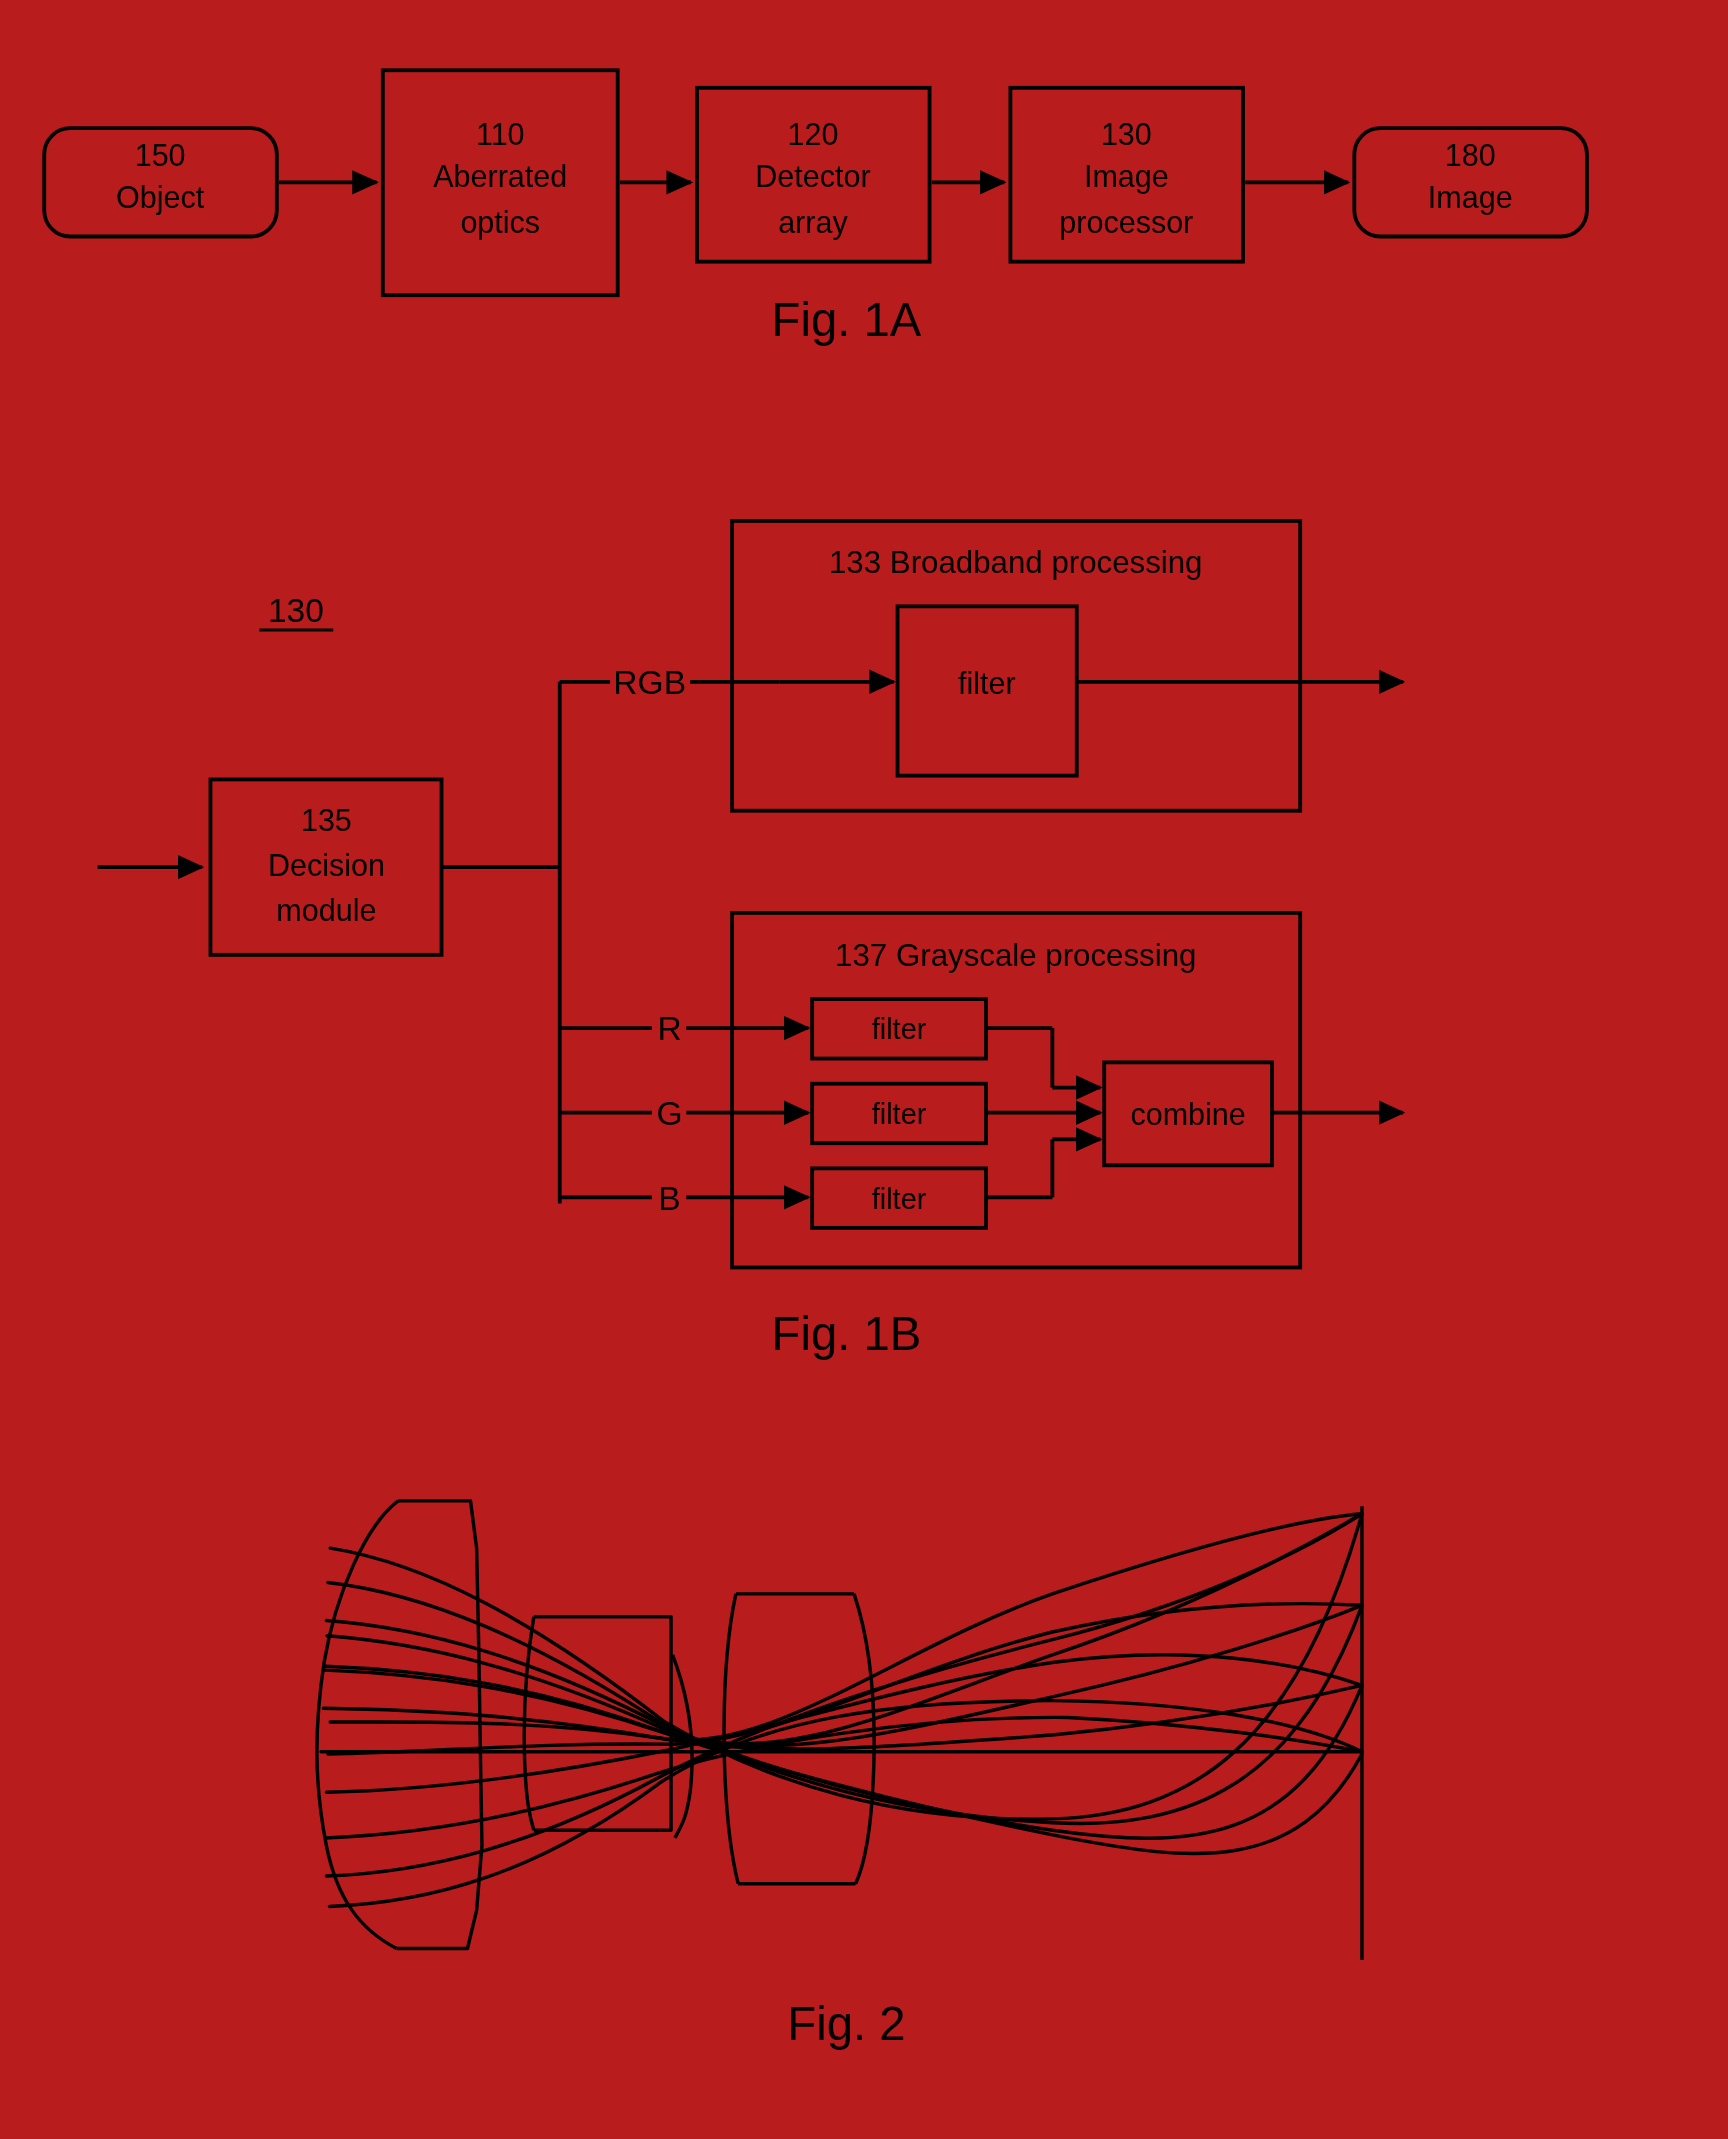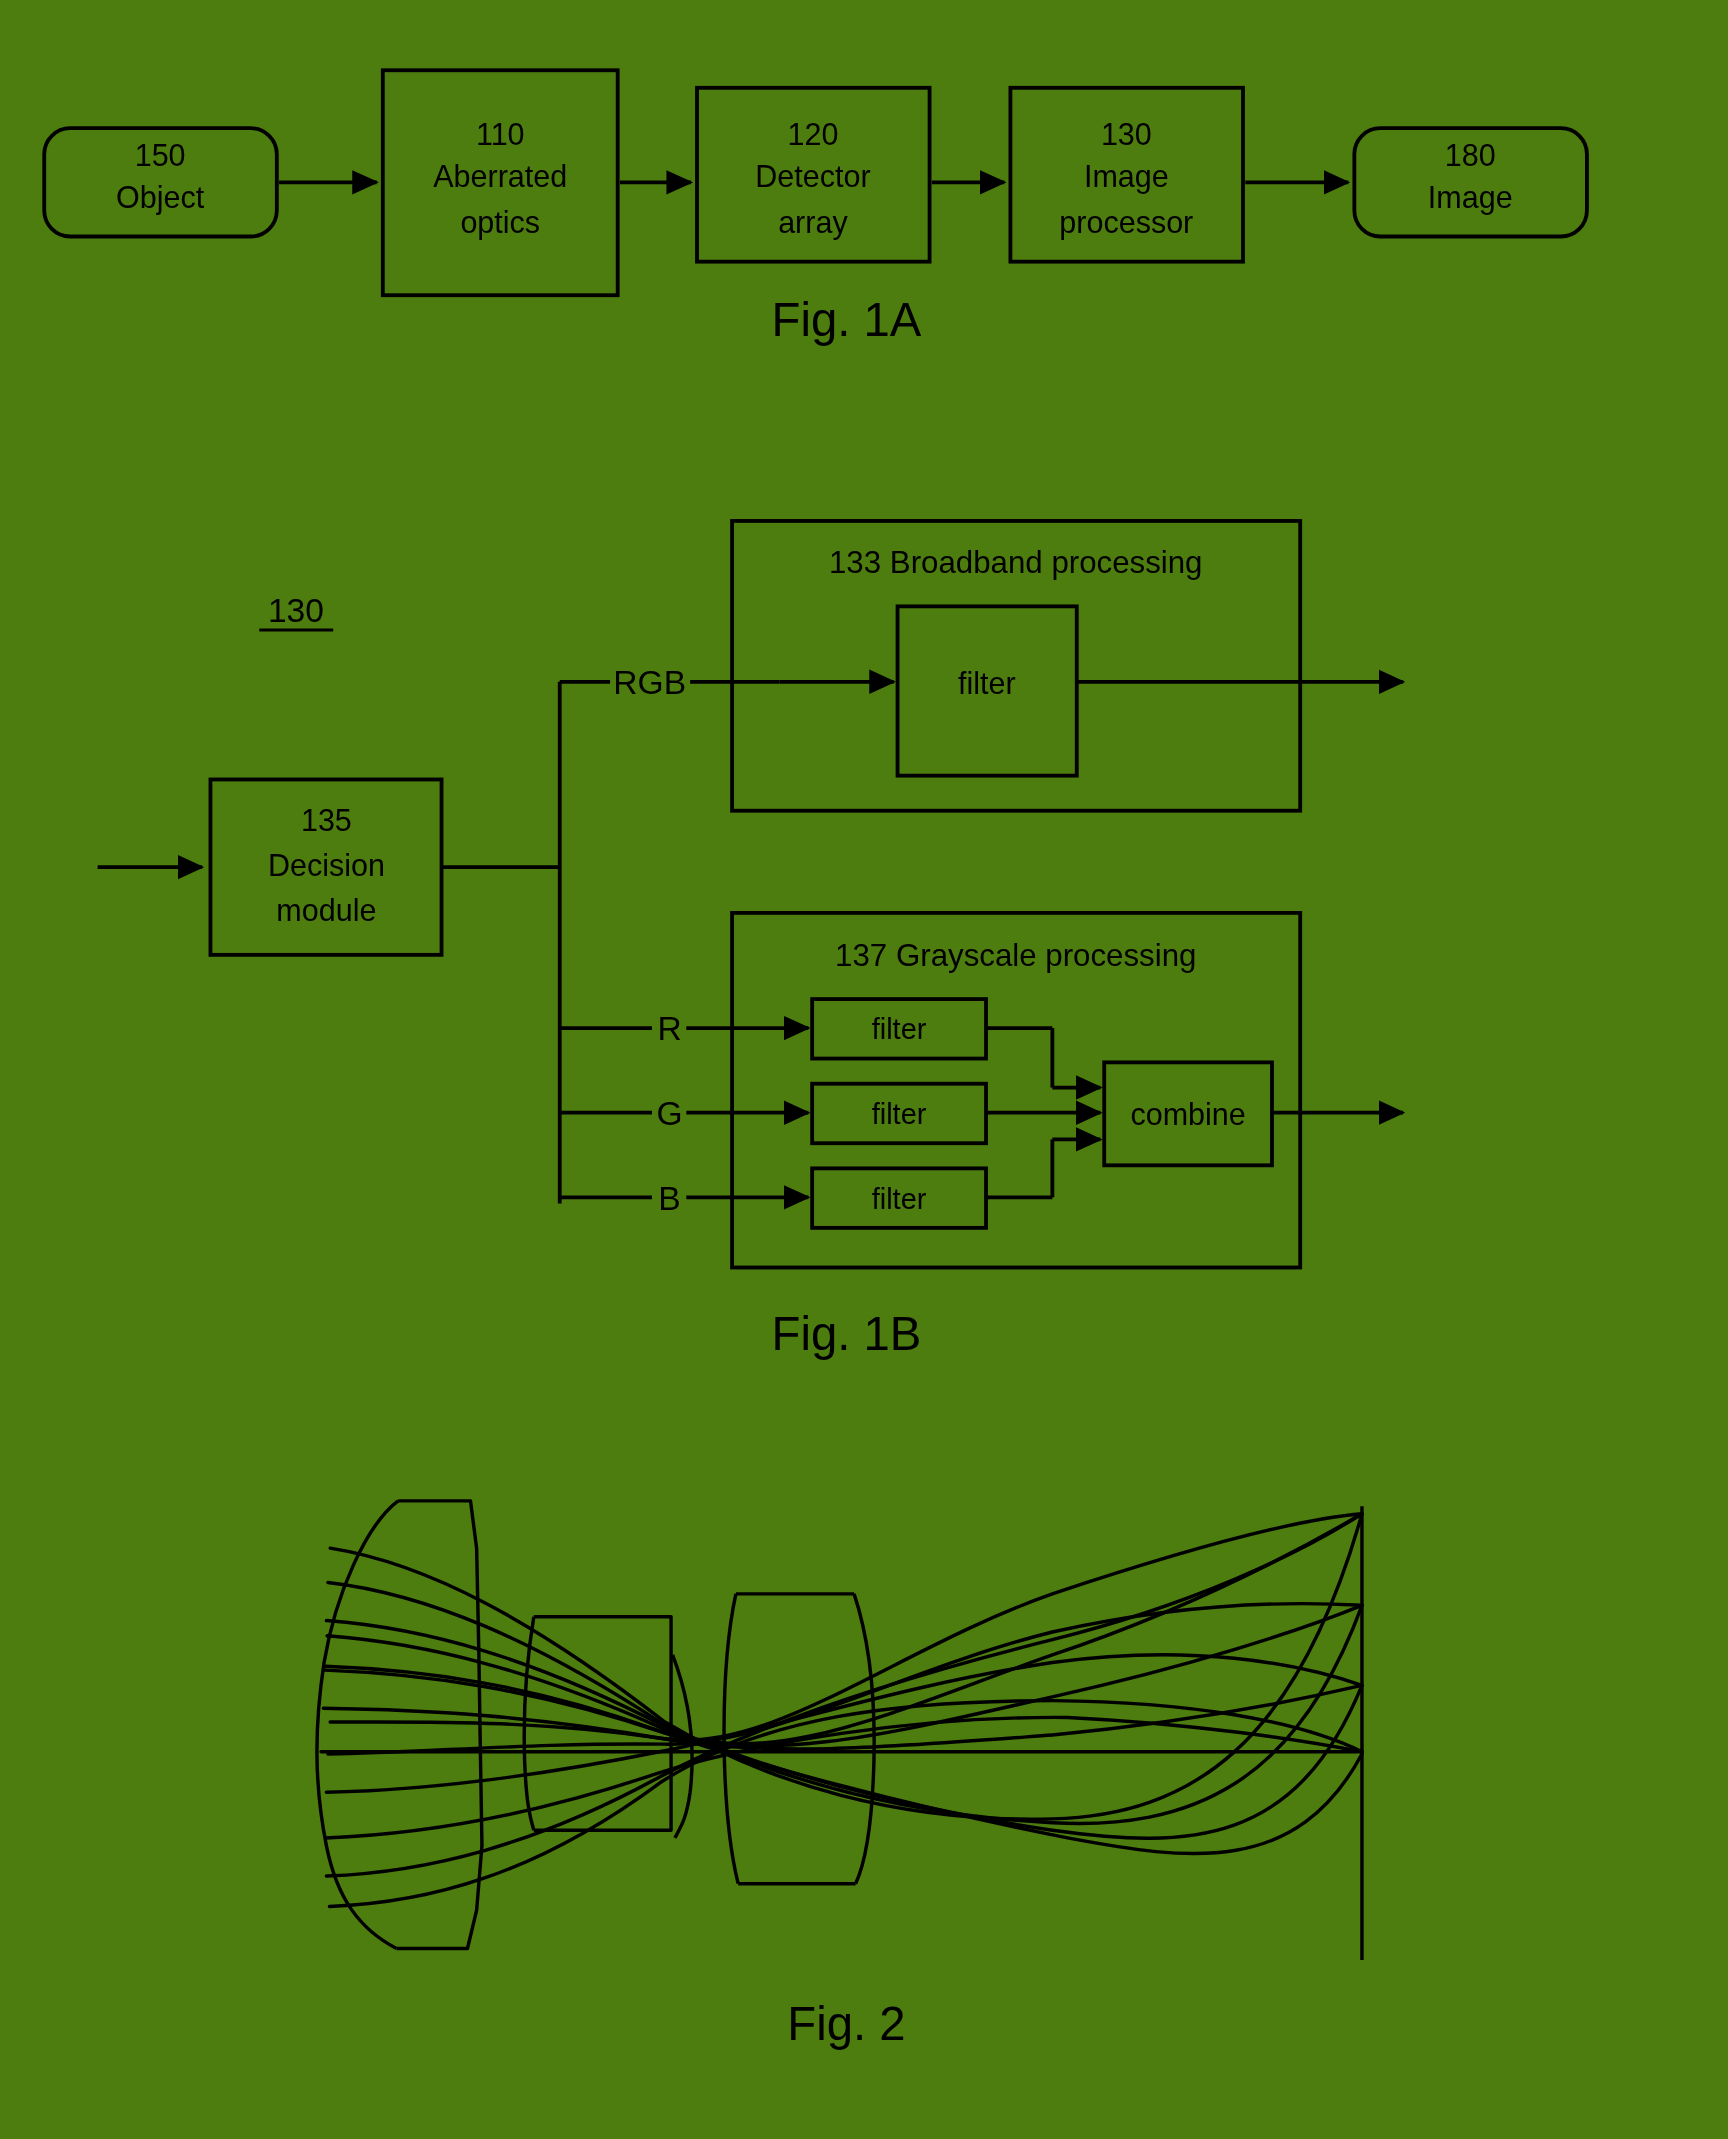--- a/index.html
+++ b/index.html
@@ -13,21 +13,21 @@
     height: 2140px;
     font-family: "Liberation Sans", sans-serif;
     color: #000000;
     overflow: hidden;
     position: relative;
   }
   #sheet {
     position: relative;
     width: 1728px;
     height: 2140px;
-    background: #4d7c0f;
+    background: #b91c1c;
   }
   .fig-svg {
     position: absolute;
     left: 0;
     top: 0;
     width: 1728px;
     height: 2140px;
     overflow: visible;
   }
   svg text {

